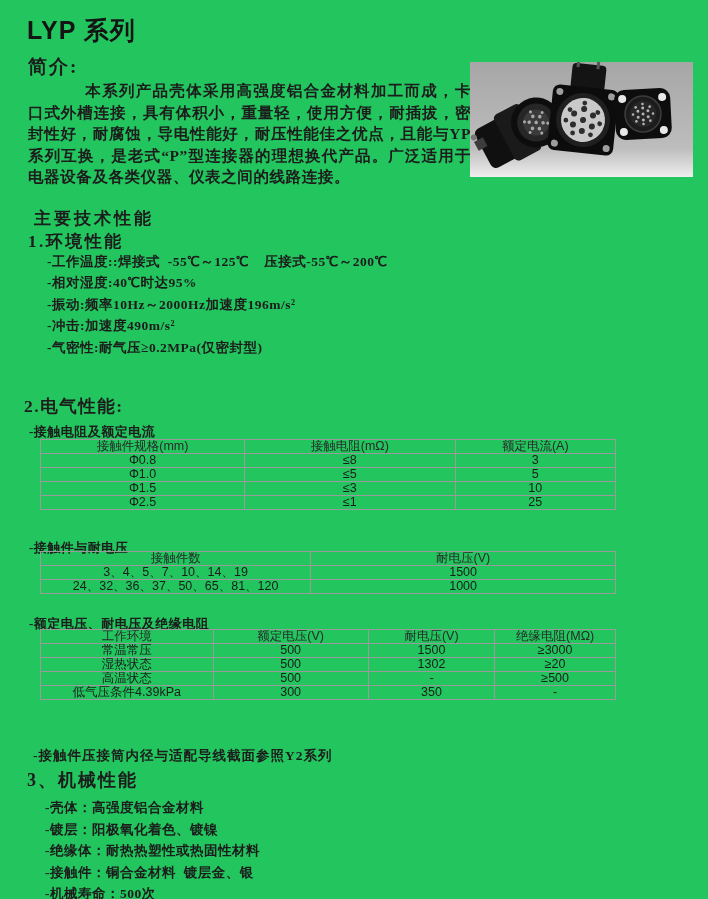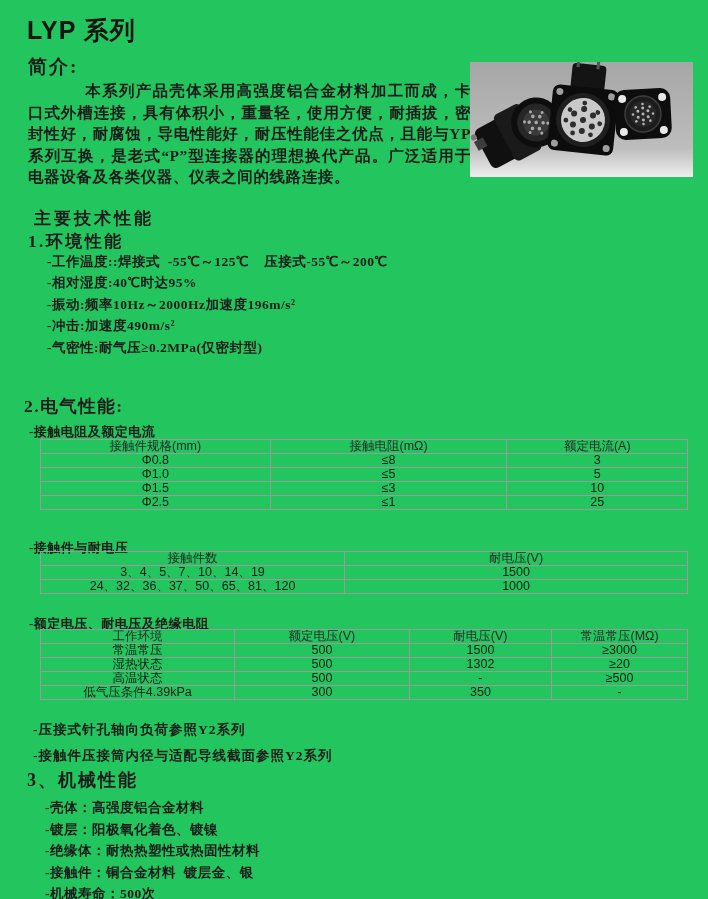--- a/index.html
+++ b/index.html
@@ -42,21 +42,21 @@
   .table-caption{
     font-size:13px; font-weight:bold; letter-spacing:0.5px; white-space:pre;
   }
   .cap1{ left:29px; top:423px; }
   .cap2{ left:29px; top:539px; }
   .cap3{ left:29px; top:615px; }
   .note-line{ font-size:13.5px; font-weight:bold; letter-spacing:1px; white-space:pre; }
   .note1{ left:33px; top:721px; }
   .note2{ left:33px; top:747px; }
   table.spec{
-    border-collapse:collapse; width:648px; table-layout:fixed;
+    border-collapse:collapse; width:576px; table-layout:fixed;
     font-family:"Liberation Sans", sans-serif;
   }
   .tbl1{ left:40px; top:439px; }
   .tbl2{ left:40px; top:551px; }
   .tbl3{ left:40px; top:629px; }
   table.spec th, table.spec td{
     border:1px solid #9a9a9a;
     font-size:12.5px; font-weight:normal; text-align:center;
     padding:0 2px; height:13px; line-height:13px;
     overflow:hidden; white-space:nowrap;
@@ -251,21 +251,21 @@
         <col style="width:30%">
         <col style="width:27%">
         <col style="width:22%">
         <col style="width:21%">
       </colgroup>
   <thead>
         <tr>
           <th>工作环境</th>
           <th>额定电压(V)</th>
           <th>耐电压(V)</th>
-          <th>常温常压(MΩ)</th>
+          <th>绝缘电阻(MΩ)</th>
         </tr>
       </thead>
       <tbody>
         <tr>
           <td>常温常压</td>
           <td>500</td>
           <td>1500</td>
           <td>≥3000</td>
         </tr>
         <tr>
@@ -282,21 +282,20 @@
         </tr>
         <tr>
           <td>低气压条件4.39kPa</td>
           <td>300</td>
           <td>350</td>
           <td>-</td>
         </tr>
       </tbody>
     </table>
 
-  <div class="abs note-line note1">-压接式针孔轴向负荷参照Y2系列</div>
   <div class="abs note-line note2">-接触件压接筒内径与适配导线截面参照Y2系列</div>
 
   <div class="abs section-heading h-mech">3、机械性能</div>
 
   <div class="abs spec-list mech-list">
       <div class="spec-line">-壳体：高强度铝合金材料</div>
       <div class="spec-line">-镀层：阳极氧化着色、镀镍</div>
       <div class="spec-line">-绝缘体：耐热热塑性或热固性材料</div>
       <div class="spec-line">-接触件：铜合金材料  镀层金、银</div>
       <div class="spec-line">-机械寿命：500次</div>

